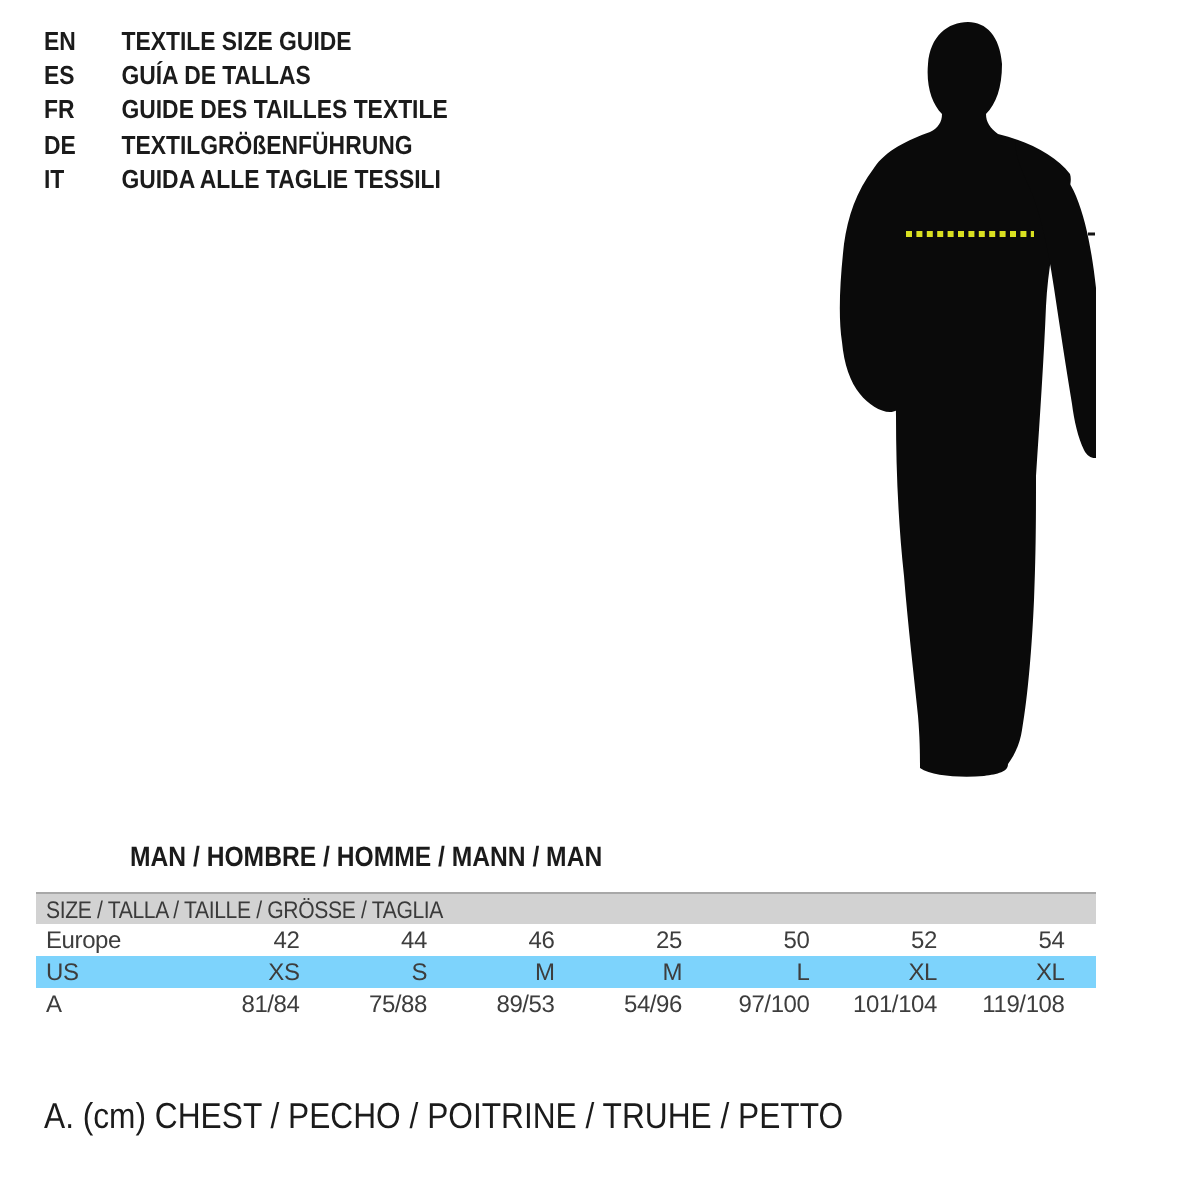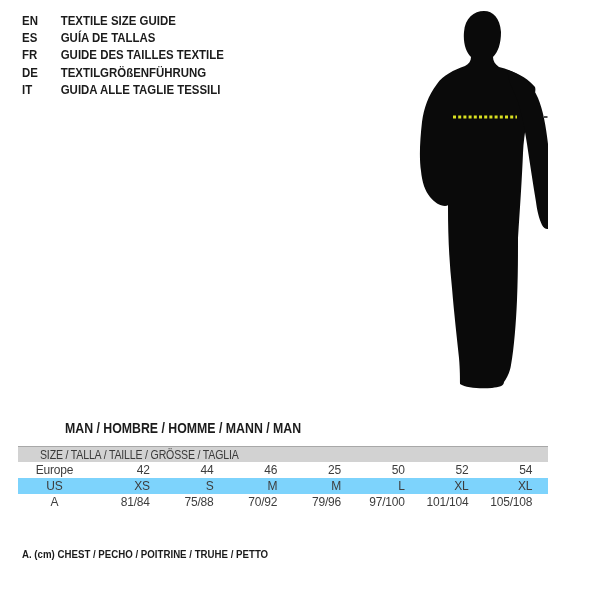--- a/index.html
+++ b/index.html
@@ -28,27 +28,27 @@
 
   
   .size-table {
     position:absolute; left:18px; top:446px; width:578px;
     border-collapse:collapse; table-layout:fixed;
     font-size:12px; color:#3d3d3d; letter-spacing:-0.2px;
   }
   .size-table th, .size-table td { padding:0; height:16px; vertical-align:middle; font-weight:normal; }
   .size-table thead th {
     background:#d2d2d2; border-top:1px solid #a8a8a8;
-    text-align:left; padding-left:22px; color:#3a3a3a; height:15px;
+    text-align:left; padding-left:5px; color:#3a3a3a; height:15px;
   }
   .size-table td { text-align:right; }
-  .size-table td.rowlabel { text-align:center; padding-left:5px; }
+  .size-table td.rowlabel { text-align:left; padding-left:5px; }
   .size-table tr.band td { background:#7dd3fc; }
 
-  .footnote { position:absolute; left:22px; top:548px; font-size:11px; font-weight:bold; }
+  .footnote { position:absolute; left:22px; top:548px; font-size:18px; font-weight:normal; }
 </style>
 </head>
 <body>
 
 <div class="page">
 
   <div class="lang-list">
     <div class="lang-row cond">
       <span class="lang-code">EN</span>
       <span class="lang-label">TEXTILE SIZE GUIDE</span>
@@ -166,25 +166,25 @@
         <td>M</td>
         <td>L</td>
         <td>XL</td>
         <td>XL</td>
         <td>XXL</td>
       </tr>
       <tr>
         <td class="rowlabel">A</td>
         <td>81/84</td>
         <td>75/88</td>
-        <td>70/92</td>
-        <td>79/96</td>
+        <td>89/53</td>
+        <td>54/96</td>
         <td>97/100</td>
         <td>101/104</td>
-        <td>105/108</td>
+        <td>119/108</td>
         <td>109/112</td>
       </tr>
     </tbody>
   </table>
 
   <div class="footnote">
     <span class="cond">A. (cm) CHEST / PECHO / POITRINE / TRUHE / PETTO</span>
   </div>
 
 </div>

